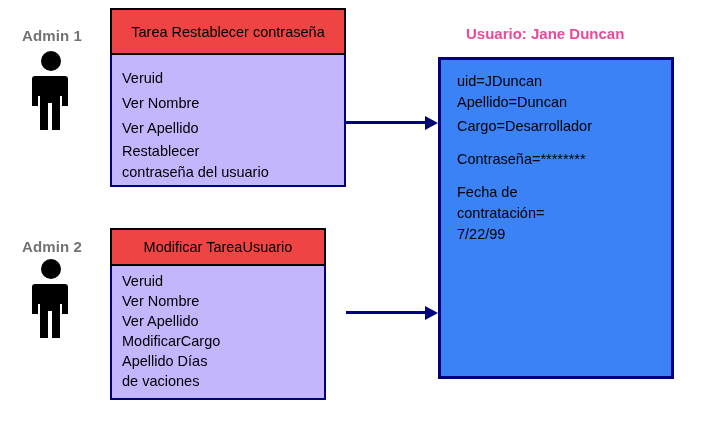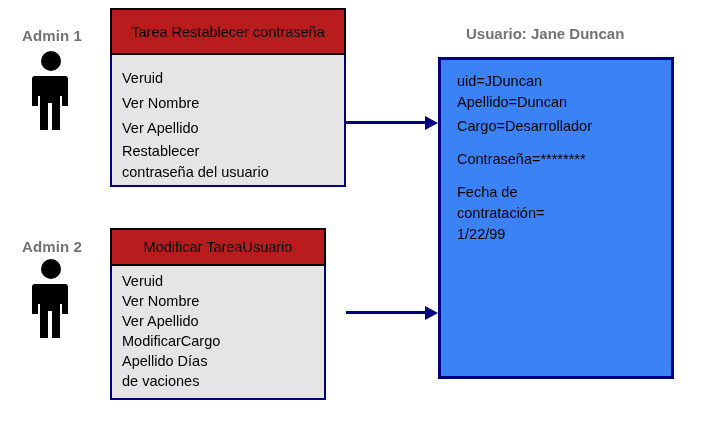--- a/index.html
+++ b/index.html
@@ -42,56 +42,56 @@
 
   
   .task-box {
     position: absolute;
     box-sizing: border-box;
     background: #ffffff;
   }
   .task-head {
     box-sizing: border-box;
     border: 2px solid #000000;
-    background: #b91c1c;
+    background: #ef4444;
     display: flex;
     align-items: center;
     justify-content: center;
     text-align: center;
     font-size: 14.5px;
     line-height: 18px;
     color: #000000;
     padding: 2px 6px;
   }
   .task-head span { display: block; }
   .task-body {
     box-sizing: border-box;
     border: 2px solid #00007f;
     border-top: none;
-    background: #e5e5e5;
+    background: #c4b5fd;
     padding: 10px 0 4px 10px;
   }
   .task-item {
     font-size: 14.5px;
     line-height: 20px;
     color: #000000;
     white-space: pre-line;
     margin: 0;
   }
   #task-box-1 .task-body { padding-top: 11px; }
   #task-box-1 .task-item { line-height: 25px; }
   #task-box-1 .task-item.multi { line-height: 21px; }
 
   
   .panel-title {
     position: absolute;
     font-size: 15px;
     font-weight: bold;
     white-space: nowrap;
-    color: #737373;
+    color: #ec4899;
   }
   .user-panel {
     position: absolute;
     box-sizing: border-box;
     border: 3px solid #00007f;
     background: #3b82f6;
     padding: 11px 0 0 16px;
   }
   .user-line {
     font-size: 14.5px;
@@ -188,16 +188,16 @@
 
   <div class="panel-title" style="left:466px; top:25px;">Usuario: Jane Duncan</div>
 
   <div class="user-panel" style="left:438px; top:57px; width:236px; height:322px;">
     <p class="user-line">uid=JDuncan</p>
     <p class="user-line">Apellido=Duncan</p>
     <p class="user-line gap">Cargo=Desarrollador</p>
     <p class="user-line gap-sm">Contraseña=********</p>
     <p class="user-line gap-sm">Fecha de
 contratación=
-1/22/99</p>
+7/22/99</p>
   </div>
 
 </div>
 
 </body></html>

